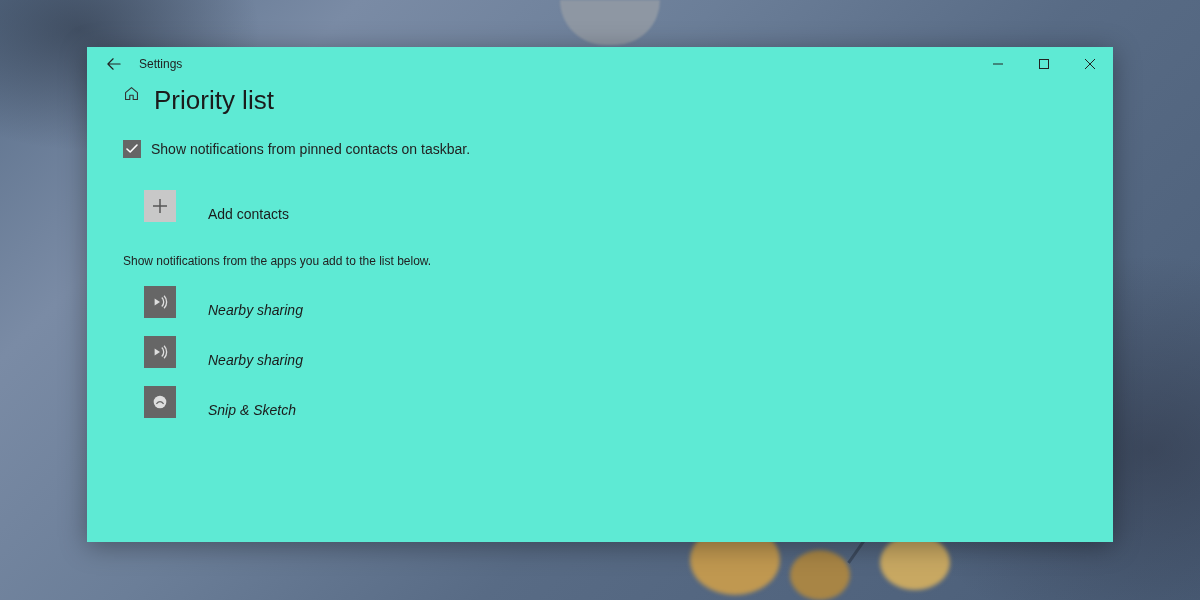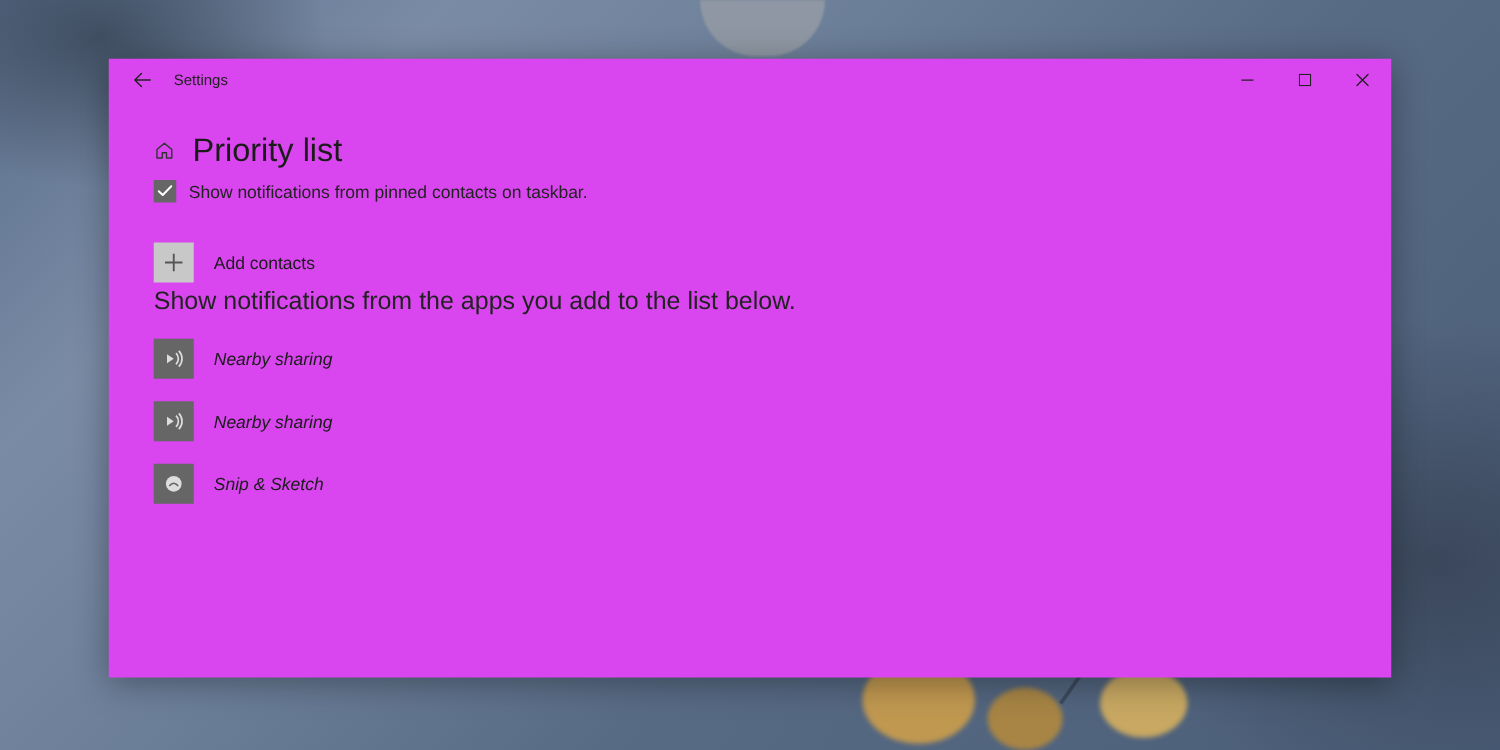--- a/index.html
+++ b/index.html
@@ -34,21 +34,21 @@
     position: absolute; top: 0; left: 560px; width: 100px; height: 45px;
     background: #8e97a3; border-radius: 0 0 55px 55px; filter: blur(1px);
   }
 
   .window {
     position: absolute;
     top: 47px;
     left: 87px;
     right: 87px;
     bottom: 58px;
-    background: #d946ef;
+    background: #5eead4;
     box-shadow: 0 4px 25px rgba(0,0,0,0.35);
     display: flex;
     flex-direction: column;
     overflow: hidden;
   }
 
   .title-bar {
     height: 34px;
     display: flex;
     align-items: center;
@@ -76,70 +76,69 @@
 
   .content {
     flex: 1;
     padding: 4px 36px 0 36px;
     overflow: hidden;
     color: #1b1b1b;
   }
 
   .page-header {
     display: flex;
-    align-items: center;
     gap: 14px;
-    margin-top: 20px;
   }
   .home-icon svg { width: 17px; height: 17px; display:block; }
   .page-title {
     font-size: 26px;
     font-weight: 400;
   }
 
   .checkbox-row {
-    margin-top: 8px;
+    margin-top: 24px;
     display: flex;
     align-items: center;
     gap: 10px;
     font-size: 14px;
     color: #222;
   }
   .chk {
     width: 18px; height: 18px;
     background: #666;
     display:flex; align-items:center; justify-content:center;
   }
   .chk svg { width: 12px; height: 10px; }
 
   .item-row {
     display: flex;
-    align-items: center;
-    gap: 16px;
+    align-items: flex-end;
+    gap: 32px;
     margin-top: 32px;
+    margin-left: 21px;
   }
   .item-row.tight { margin-top: 18px; font-style: italic; }
   .tile {
     width: 32px; height: 32px;
     background: #c8c8c8;
     display:flex; align-items:center; justify-content:center;
     flex-shrink: 0;
   }
   .tile.dark { background: #666666; }
   .tile svg { width: 18px; height: 18px; }
   .item-label { font-size: 14px; }
 
   .section-heading {
     font-size: 19px;
     font-weight: 400;
     margin-top: 42px;
   }
   .section-desc {
-    font-size: 20px;
-    margin-top: 4px;
+    font-size: 12px;
+    margin-top: 32px;
     color: #222;
   }
 </style>
 </head>
 <body>
 
 <div class="bg-overlay"></div>
 <div class="petal-top"></div>
 <div class="blob b1"></div>
 <div class="blob b2"></div>

